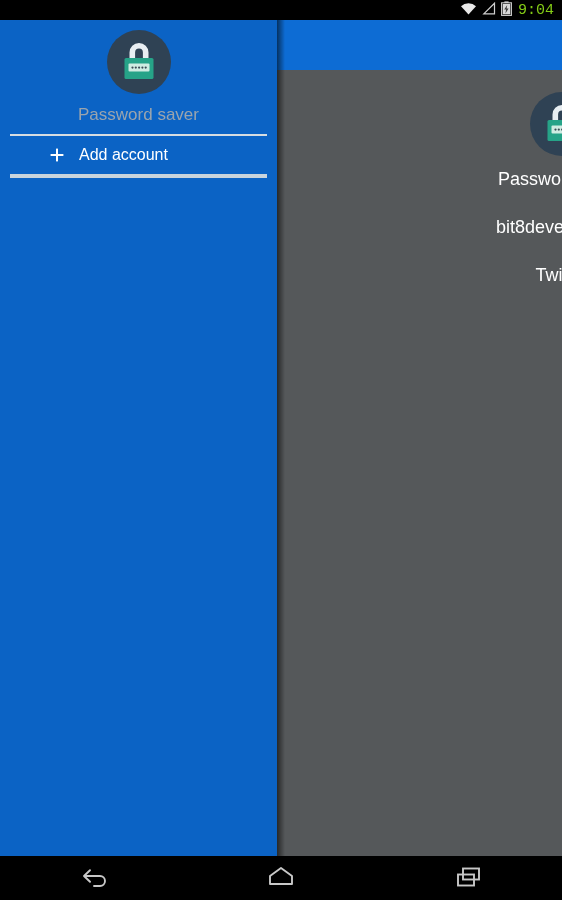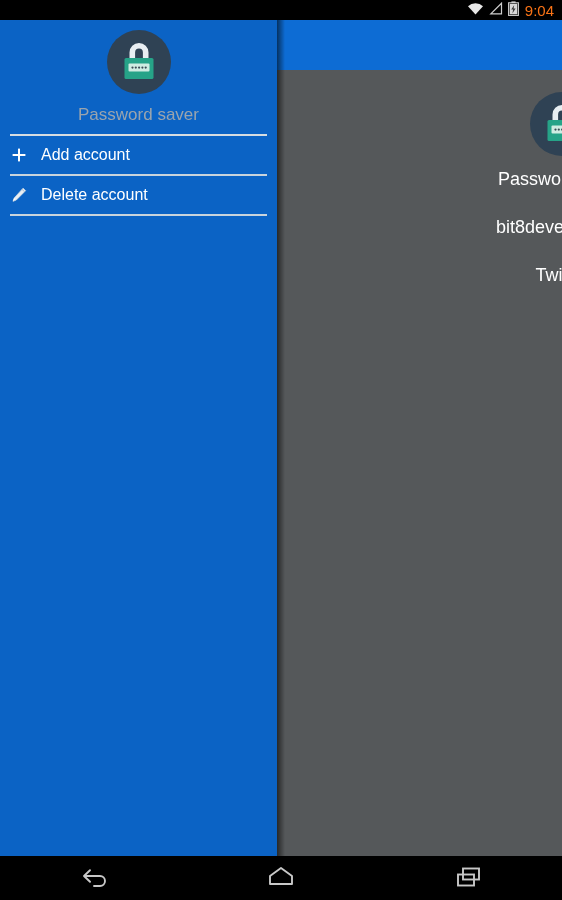--- a/index.html
+++ b/index.html
@@ -34,25 +34,25 @@
     justify-content: flex-end;
     padding-right: 8px;
     box-sizing: border-box;
   }
   .status-icons {
     display: flex;
     align-items: center;
     gap: 5px;
   }
   .status-clock {
-    color: #f97316;
+    color: #84cc16;
     font-size: 15px;
     letter-spacing: 0px;
     margin-left: 6px;
-    font-family: Liberation Sans, sans-serif;
+    font-family: Liberation Mono, monospace;
   }
   .icon-wifi { display: block; }
   .icon-signal { display: block; }
   .icon-battery { display: block; }
 
   
   .content-pane {
     position: absolute;
     top: 20px; left: 0;
     width: 562px;
@@ -174,20 +174,21 @@
   .drawer-list {
     margin-top: 0;
   }
   .drawer-item {
     height: 38px;
     display: flex;
     align-items: center;
     padding-left: 10px;
     box-sizing: border-box;
     cursor: pointer;
+    margin-left: 38px;
   }
   .drawer-item-icon {
     width: 18px;
     height: 18px;
     display: flex;
     align-items: center;
     justify-content: center;
     flex: 0 0 auto;
     color: #ffffff;
   }
@@ -316,30 +317,20 @@
             <rect x="6" y="0.6" width="2" height="12.8" fill="#ffffff"></rect>
             <rect x="0.6" y="6" width="12.8" height="2" fill="#ffffff"></rect>
           </svg>
         </span>
         <span class="drawer-item-label">Add account</span>
       </div>
       <div class="drawer-item-divider"></div>
 
       <div class="drawer-item-divider"></div>
 
-      <div class="drawer-item">
-        <span class="drawer-item-icon">
-          <svg width="16" height="16" viewBox="0 0 16 16">
-            <path d="M12.1 1.2 L14.6 3.7 L5.3 13 L2.0 14.3 L3.2 11.0 Z" fill="#e9eef3" stroke="#cdd8e2" stroke-width="0.8"></path>
-            <path d="M11.0 2.3 L13.5 4.8" stroke="#9fb4c7" stroke-width="0.9"></path>
-            <path d="M2.0 14.3 L3.2 11.0 L4.4 12.2 Z" fill="#ffffff"></path>
-          </svg>
-        </span>
-        <span class="drawer-item-label">Delete account</span>
-      </div>
       <div class="drawer-item-divider"></div>
 
       <div class="drawer-item-divider"></div>
 
     </div>
   </div>
 
   <div class="drawer-shadow"></div>
 
   <div class="nav-bar">

